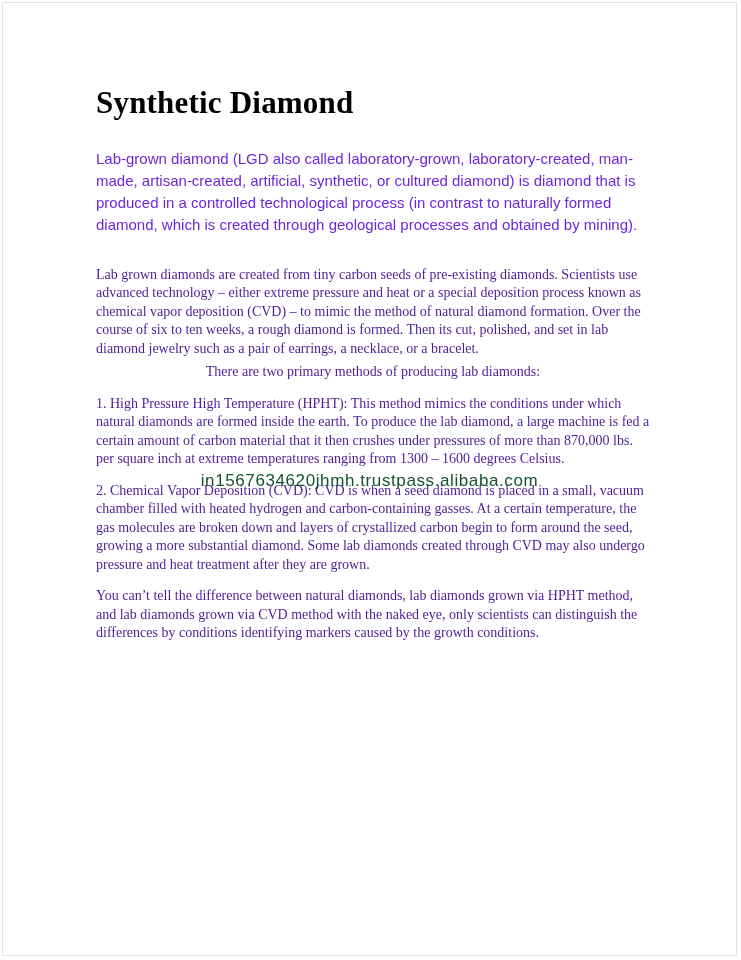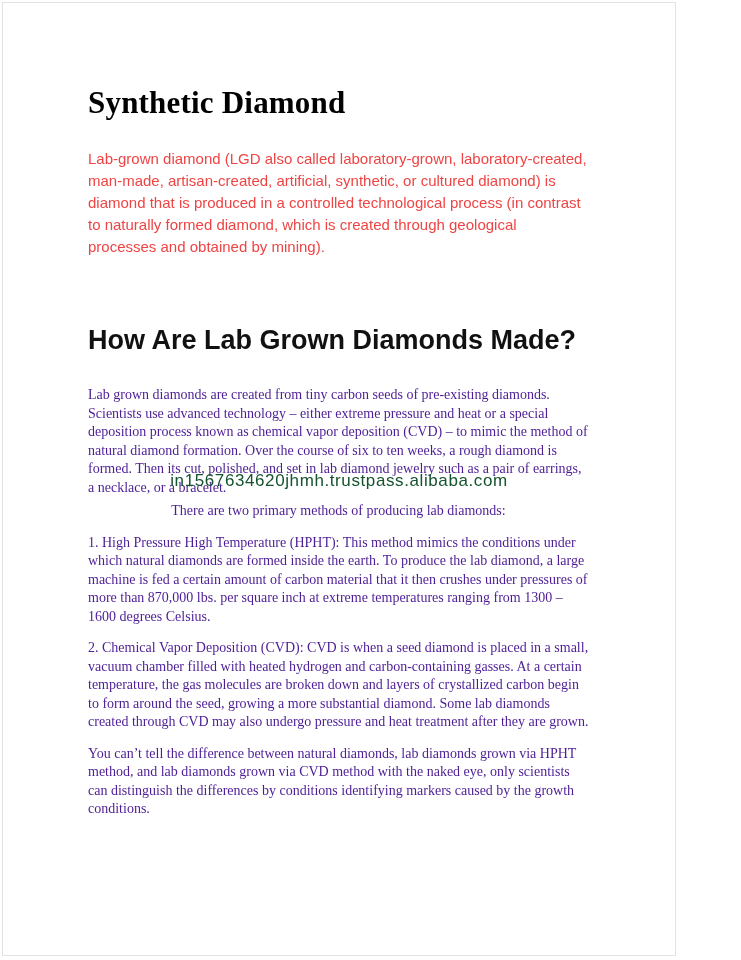--- a/index.html
+++ b/index.html
@@ -3,46 +3,47 @@
 <meta charset="utf-8">
 <style>
   html, body {
     margin: 0;
     padding: 0;
     background: #ffffff;
     font-family: "Liberation Sans", sans-serif;
   }
   .page {
     position: relative;
-    width: 674px;
+    width: 735px;
     height: 954px;
     margin: 2px;
     border: 1px solid #e3e3e3;
     background: #ffffff;
     box-sizing: border-box;
     overflow: hidden;
     color: #1b1b1b;
+    padding-left: 8px;
   }
   .content {
     padding: 0 86px 0 85px;
   }
   h1.doc-title {
     margin: 82px 0 0 0;
     font-family: "Liberation Serif", "DejaVu Serif", serif;
     font-weight: bold;
     font-size: 31px;
     line-height: 1.15;
     color: #000000;
     letter-spacing: 0.2px;
   }
   p.intro {
     margin: 27px 0 0 0;
     font-size: 15px;
     line-height: 22px;
-    color: #ef4444;
+    color: #6d28d9;
   }
   h2.section-heading {
     margin: 66px 0 0 0;
     font-family: "Liberation Sans", sans-serif;
     font-weight: bold;
     font-size: 27px;
     line-height: 1.2;
     color: #111111;
   }
   p.body-text {
@@ -74,21 +75,20 @@
 </head>
 <body>
 
 <div class="page">
   <div class="content">
 
     <h1 class="doc-title">Synthetic Diamond</h1>
 
     <p class="intro">Lab-grown diamond (LGD also called laboratory-grown, laboratory-created, man-made, artisan-created, artificial, synthetic, or cultured diamond) is diamond that is produced in a controlled technological process (in contrast to naturally formed diamond, which is created through geological processes and obtained by mining).</p>
 
-    <h2 class="section-heading">How Are Lab Grown Diamonds Made?</h2>
 
     <p class="body-text first-body">Lab grown diamonds are created from tiny carbon seeds of pre-existing diamonds. Scientists use advanced technology – either extreme pressure and heat or a special deposition process known as chemical vapor deposition (CVD) – to mimic the method of natural diamond formation. Over the course of six to ten weeks, a rough diamond is formed. Then its cut, polished, and set in lab diamond jewelry such as a pair of earrings, a necklace, or a bracelet.</p>
 
     <p class="body-text tight">There are two primary methods of producing lab diamonds:</p>
 
     <p class="body-text">1. High Pressure High Temperature (HPHT): This method mimics the conditions under which natural diamonds are formed inside the earth. To produce the lab diamond, a large machine is fed a certain amount of carbon material that it then crushes under pressures of more than 870,000 lbs. per square inch at extreme temperatures ranging from 1300 – 1600 degrees Celsius.</p>
 
     <p class="body-text">2. Chemical Vapor Deposition (CVD): CVD is when a seed diamond is placed in a small, vacuum chamber filled with heated hydrogen and carbon-containing gasses. At a certain temperature, the gas molecules are broken down and layers of crystallized carbon begin to form around the seed, growing a more substantial diamond. Some lab diamonds created through CVD may also undergo pressure and heat treatment after they are grown.</p>
 
     <p class="body-text">You can’t tell the difference between natural diamonds, lab diamonds grown via HPHT method, and lab diamonds grown via CVD method with the naked eye, only scientists can distinguish the differences by conditions identifying markers caused by the growth conditions.</p>

